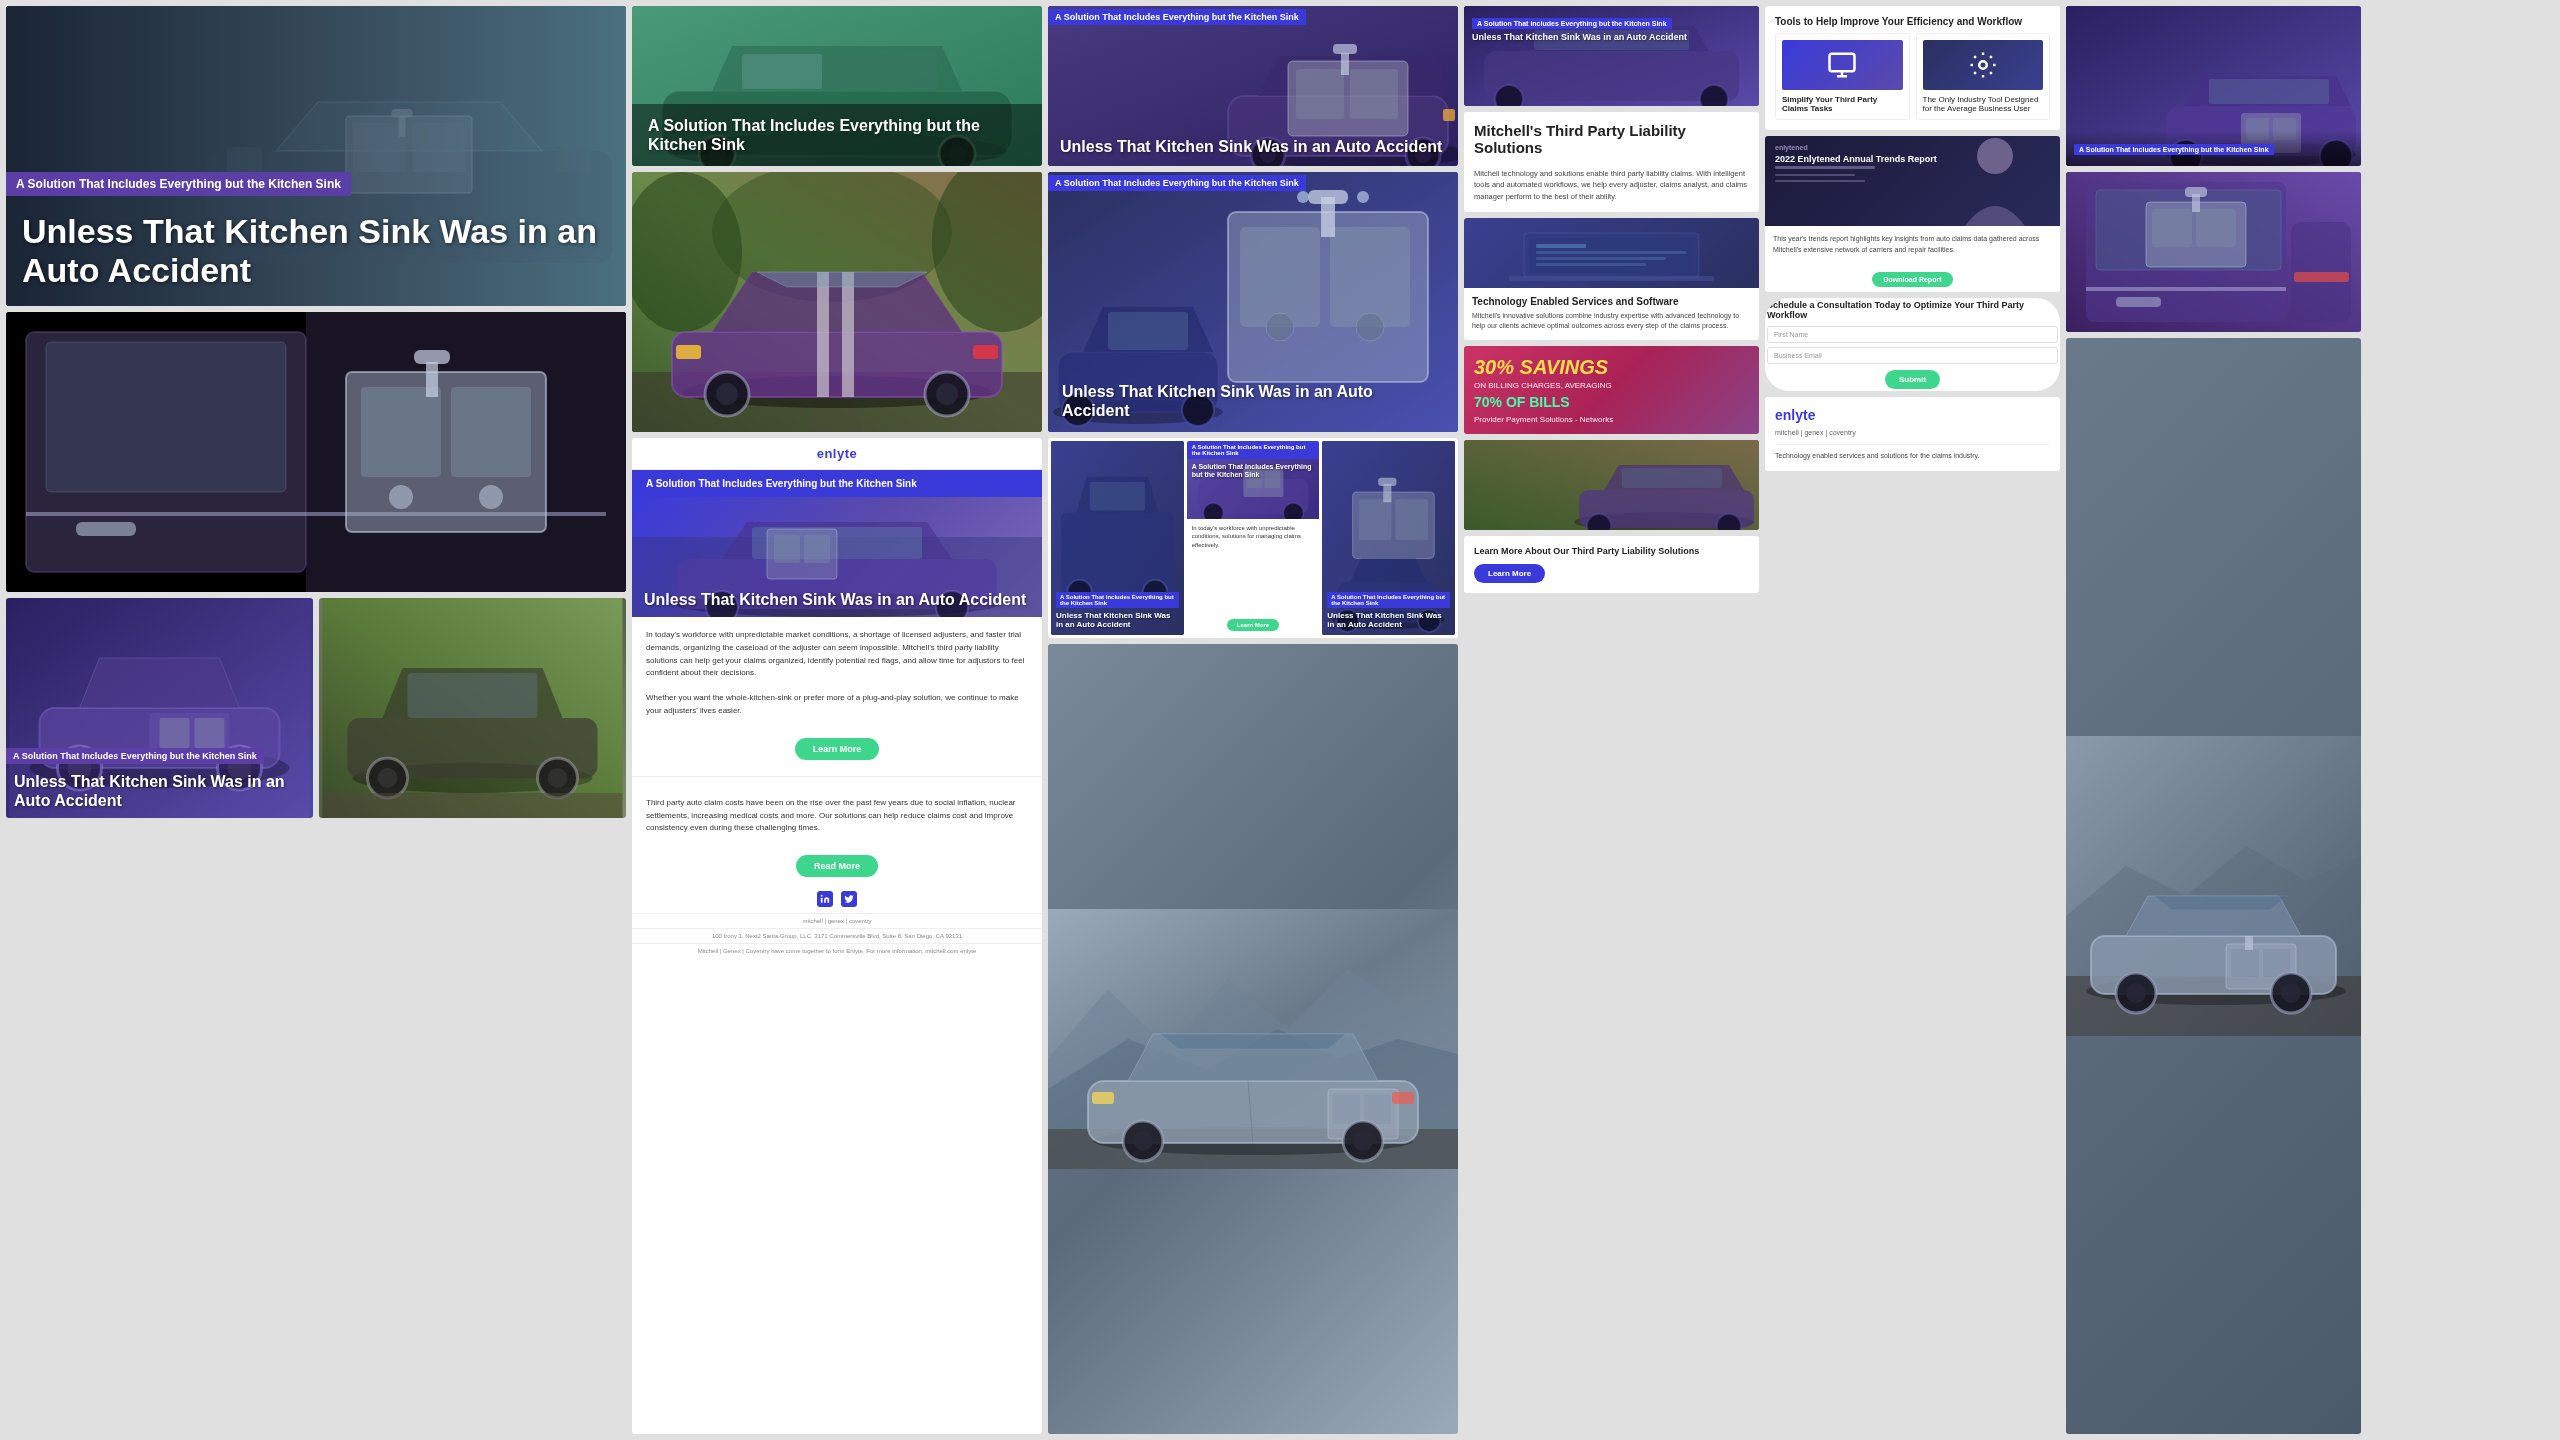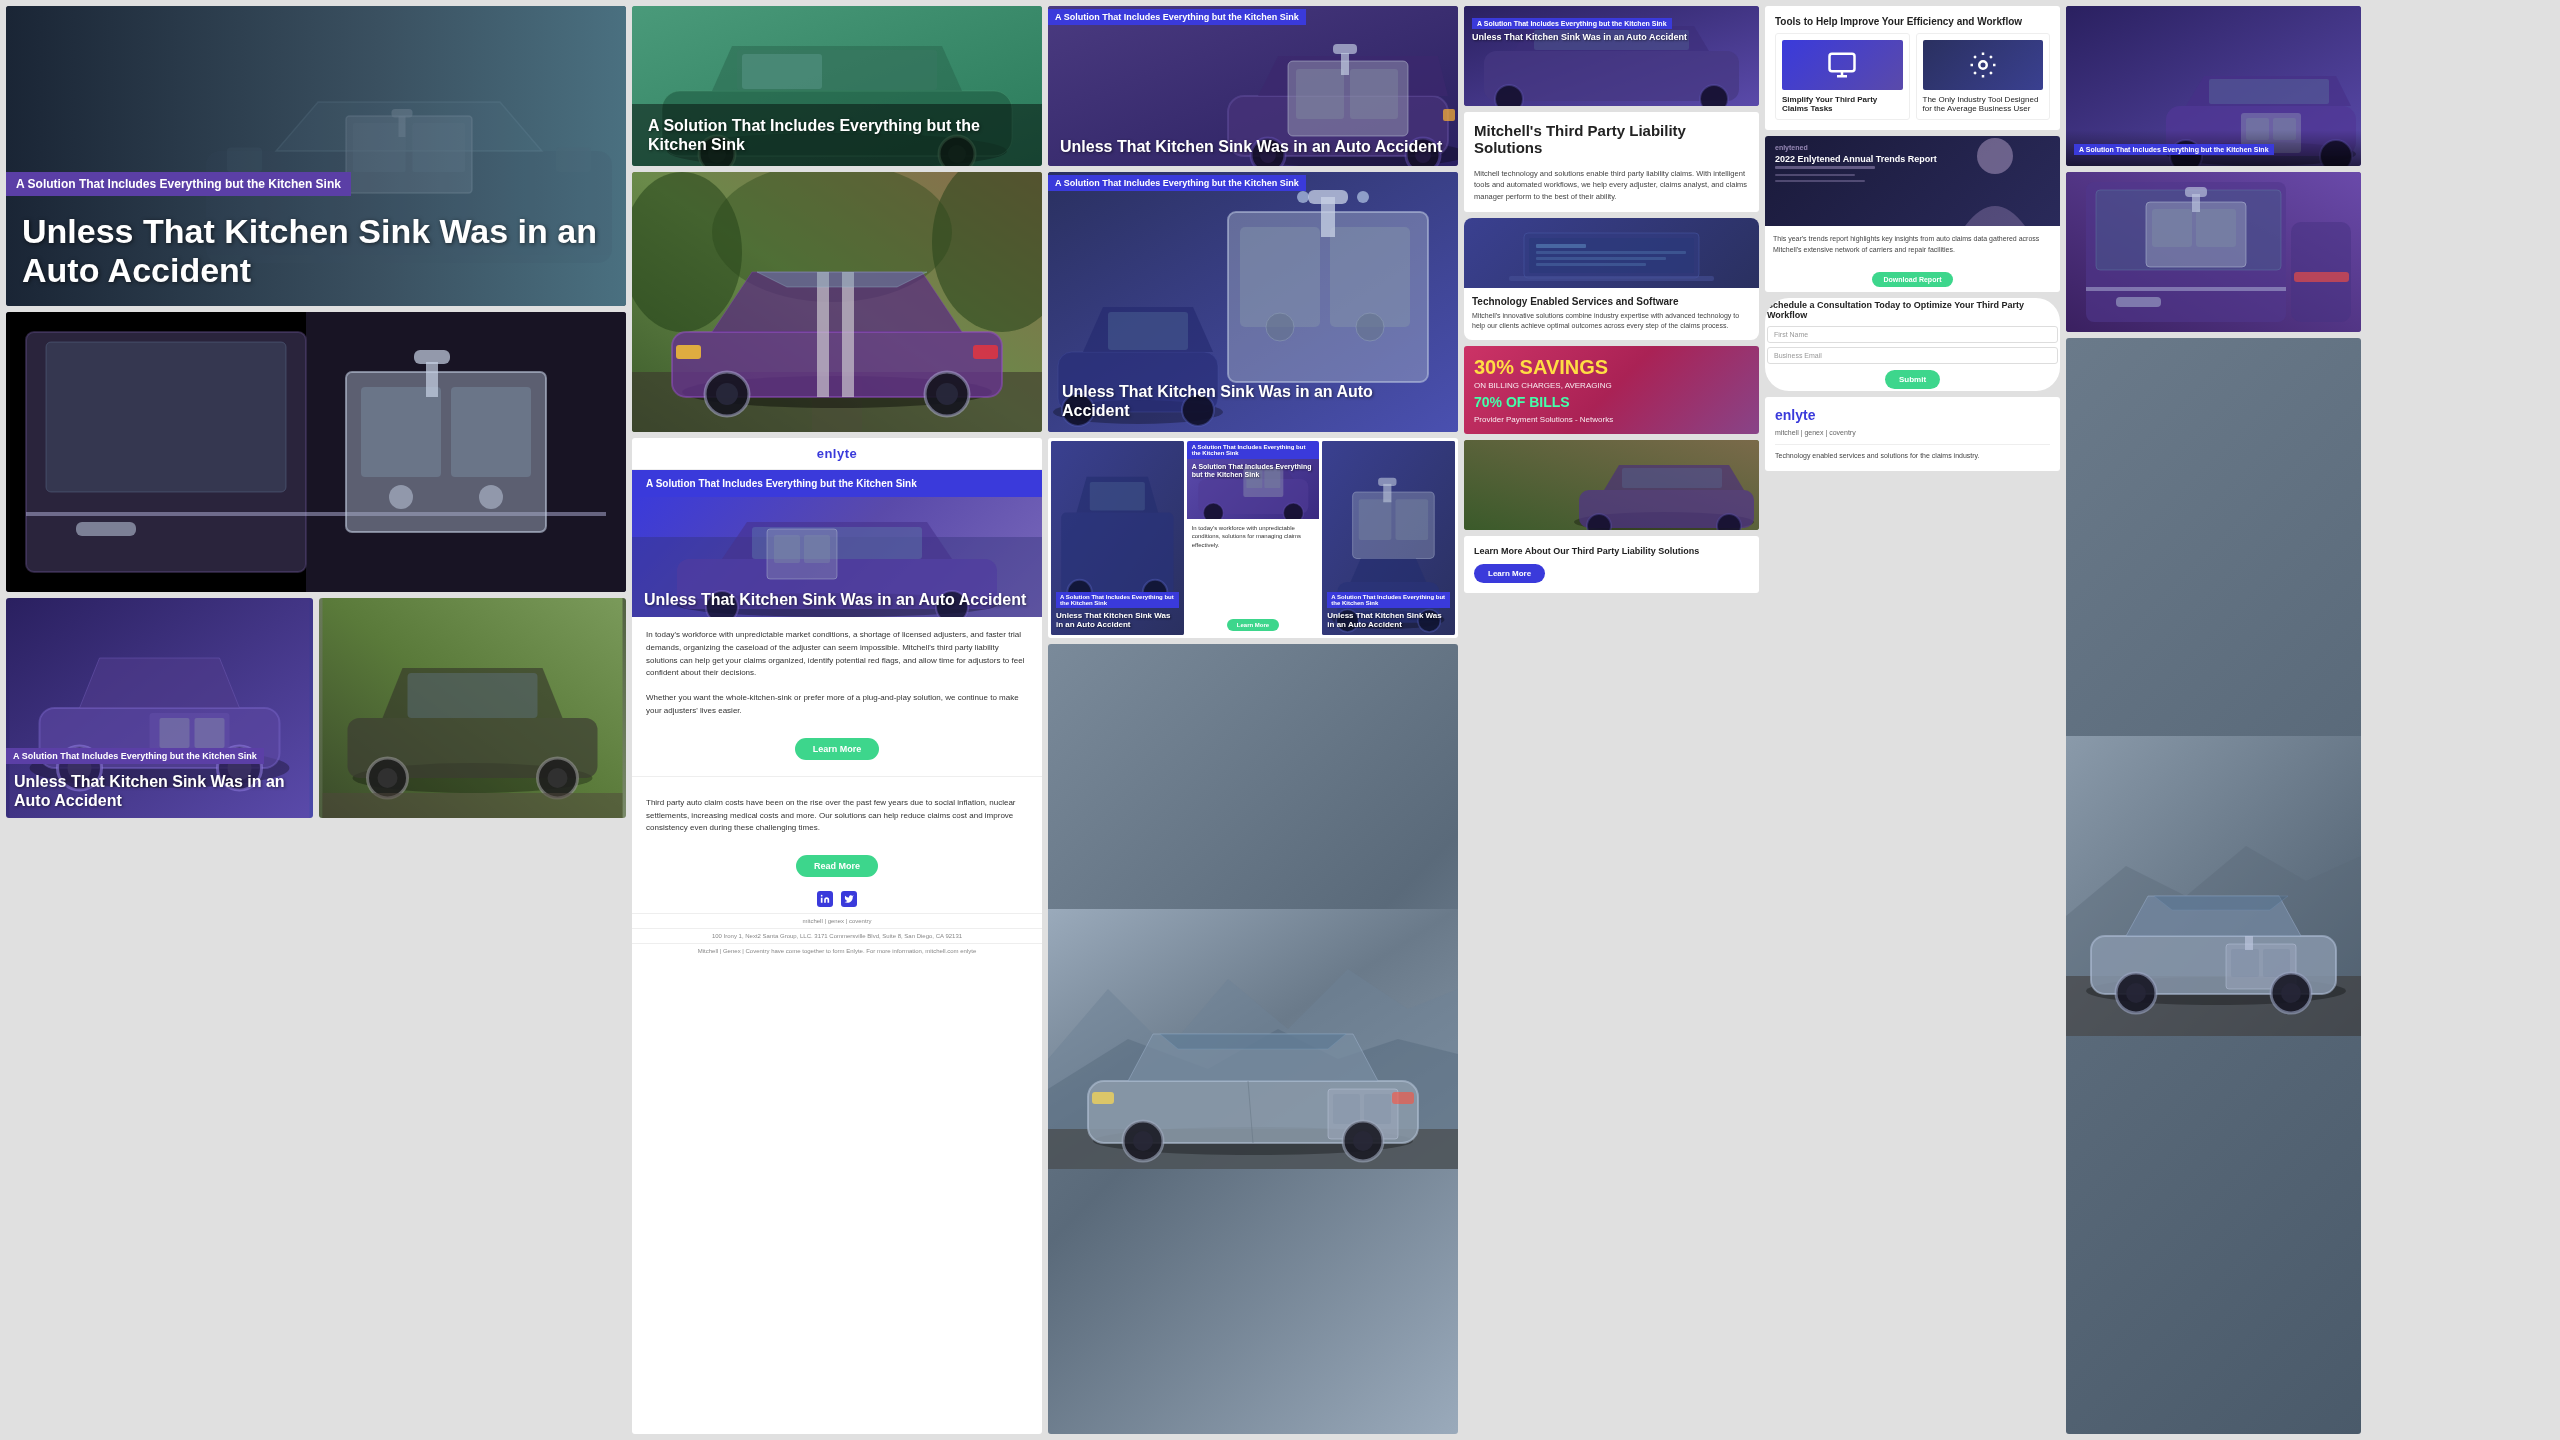--- a/index.html
+++ b/index.html
@@ -183,20 +183,21 @@
       overflow: hidden;
       background: linear-gradient(135deg, #cc3366 0%, #aa2255 50%, #884488 100%);
       padding: 10px;
       color: white;
     }
 
     .rc-stat-big {
       font-size: 20px;
       font-weight: 900;
       color: #ffdd44;
+      font-style: italic;
     }
 
     .rc-stat-label {
       font-size: 8px;
       color: rgba(255,255,255,0.9);
       margin-top: 2px;
     }
 
     .rc-stat-green {
       font-size: 14px;
@@ -736,21 +737,21 @@
             <div style="color:white;font-size:9px;font-weight:900;line-height:1.2;text-shadow:1px 1px 2px rgba(0,0,0,0.5);">Unless That Kitchen Sink Was in an Auto Accident</div>
           </div>
         </div>
       </div>
 
       <div class="rc-card" style="padding:10px;">
         <div style="font-size:15px;font-weight:700;color:#222;margin-bottom:12px;">Mitchell's Third Party Liability Solutions</div>
         <div style="font-size:7.5px;color:#444;line-height:1.5;">Mitchell technology and solutions enable third party liability claims. With intelligent tools and automated workflows, we help every adjuster, claims analyst, and claims manager perform to the best of their ability.</div>
       </div>
 
-      <div class="rc-card" style="overflow:hidden;border-radius:8px;">
+      <div class="rc-card" style="overflow:hidden;border-radius:3px;">
         <div style="height:70px;background:linear-gradient(135deg,#3a4090,#2a3060);position:relative;overflow:hidden;">
           <svg style="position:absolute;inset:0;width:100%;height:100%;" viewBox="0 0 295 70">
 
             <rect x="60" y="15" width="175" height="45" rx="4" fill="rgba(50,60,130,0.6)" stroke="rgba(80,100,180,0.4)" stroke-width="1"></rect>
             <rect x="65" y="20" width="165" height="35" rx="2" fill="rgba(40,55,120,0.5)"></rect>
             <rect x="45" y="58" width="205" height="5" rx="2" fill="rgba(70,80,150,0.6)"></rect>
 
             <rect x="72" y="26" width="50" height="4" rx="1" fill="rgba(100,150,200,0.5)"></rect>
             <rect x="72" y="33" width="150" height="3" rx="1" fill="rgba(100,150,200,0.3)"></rect>
             <rect x="72" y="39" width="130" height="3" rx="1" fill="rgba(100,150,200,0.3)"></rect>

